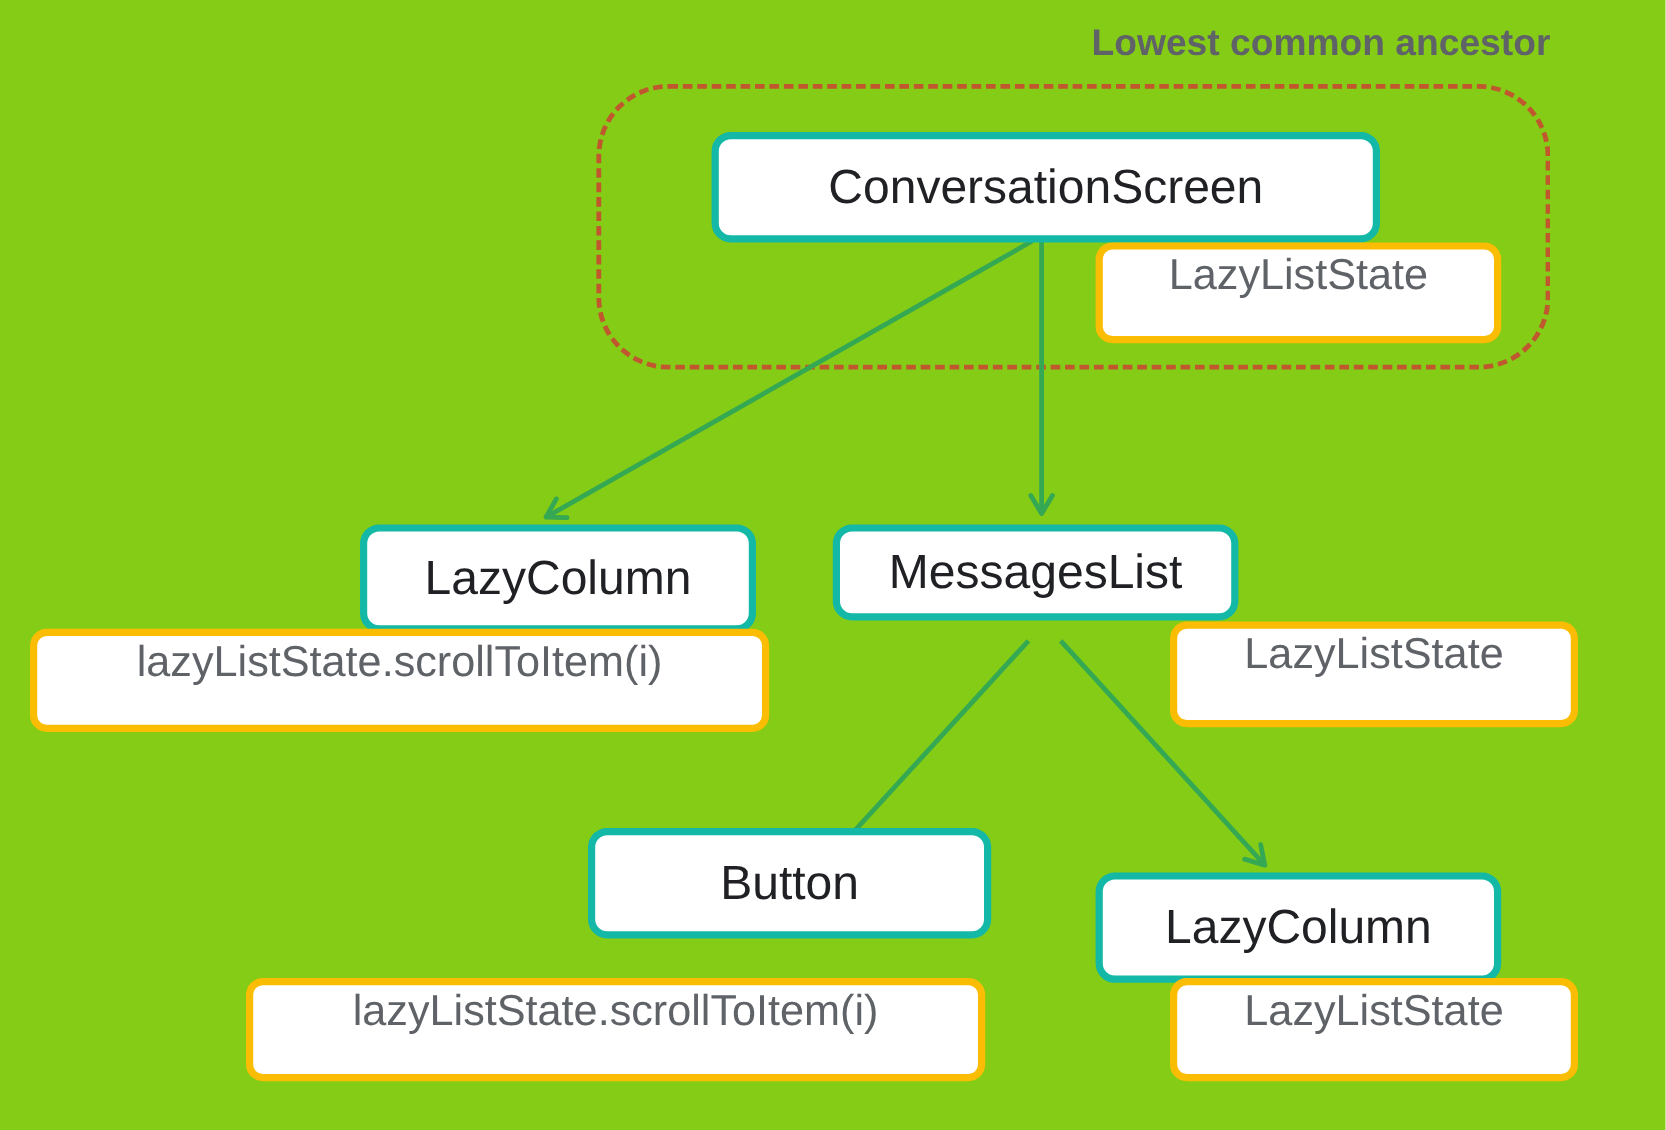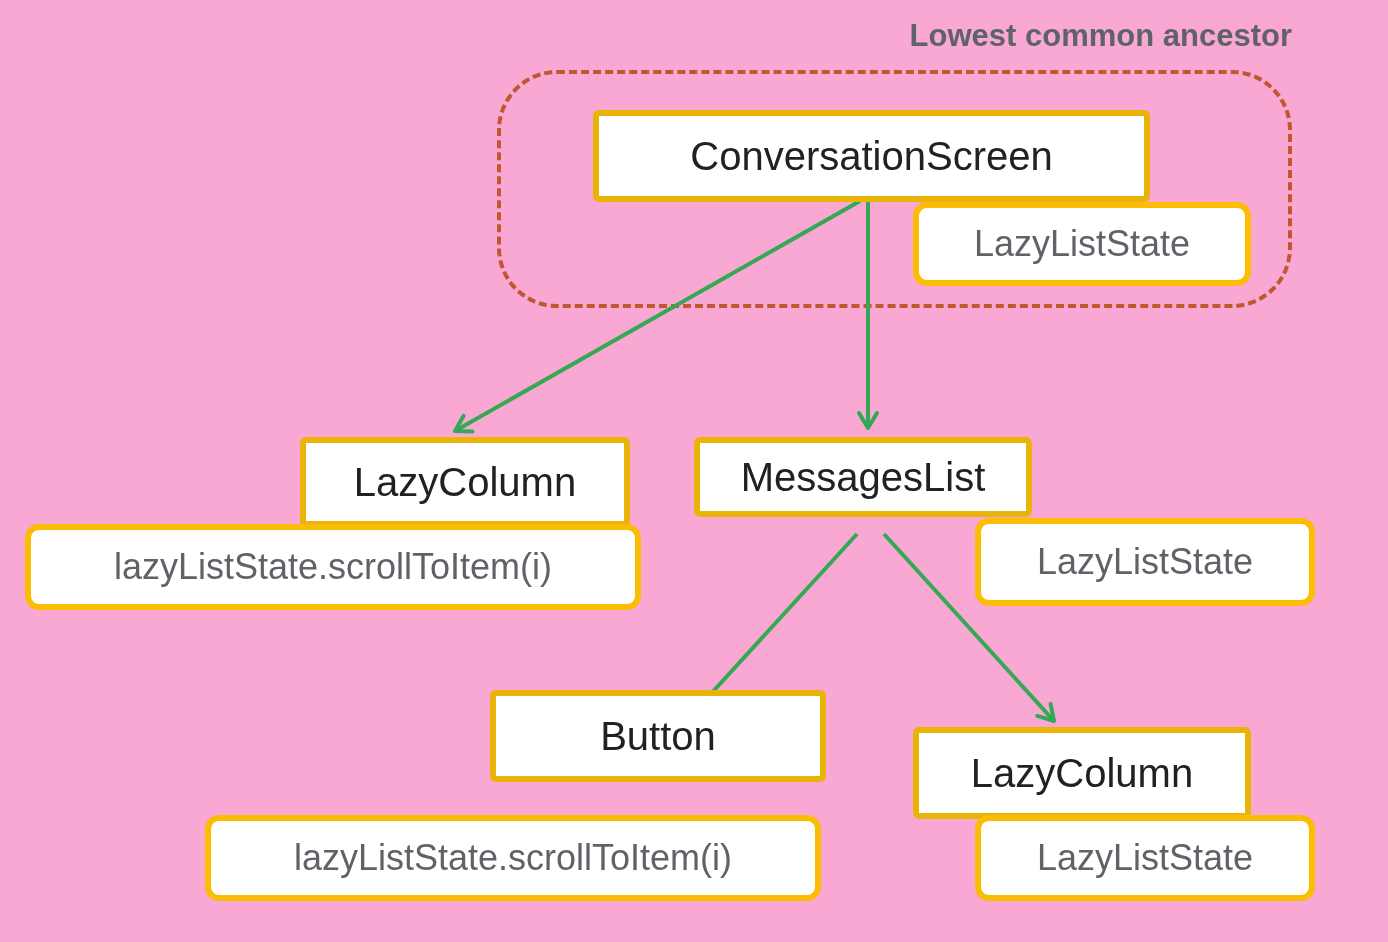--- a/index.html
+++ b/index.html
@@ -5,21 +5,21 @@
   html, body {
     margin: 0;
     padding: 0;
     background: #ffffff;
     font-family: "Liberation Sans", sans-serif;
   }
   .canvas {
     position: relative;
     width: 1388px;
     height: 942px;
-    background: #f9a8d4;
+    background: #84cc16;
     overflow: hidden;
   }
   .arrow-layer {
     position: absolute;
     left: 0; top: 0;
     width: 1388px; height: 942px;
     z-index: 1;
     pointer-events: none;
   }
   .ancestor-outline {
@@ -37,39 +37,39 @@
     right: 96px;
     font-size: 31px;
     font-weight: bold;
     color: #5f6368;
     z-index: 0;
     white-space: nowrap;
   }
   .node {
     position: absolute;
     background: #ffffff;
-    border: 6px solid #eab308;
-    border-radius: 6px;
+    border: 6px solid #14b8a6;
+    border-radius: 16px;
     box-sizing: border-box;
     display: flex;
     align-items: center;
     justify-content: center;
     font-size: 40px;
     color: #202124;
     z-index: 2;
     white-space: nowrap;
   }
   .state {
     position: absolute;
     background: #ffffff;
     border: 6px solid #fbbc04;
     border-radius: 14px;
     box-sizing: border-box;
     display: flex;
-    align-items: center;
+    align-items: flex-start;
     justify-content: center;
     font-size: 36px;
     color: #5f6368;
     z-index: 3;
     white-space: nowrap;
   }
   #node-conversation-screen { left: 593px; top: 110px; width: 557px; height: 92px; }
   #state-conversation       { left: 913px; top: 202px; width: 338px; height: 84px; }
   #node-user-input          { left: 300px; top: 437px; width: 330px; height: 90px; }
   #state-user-input-call    { left: 25px;  top: 524px; width: 616px; height: 86px; }

